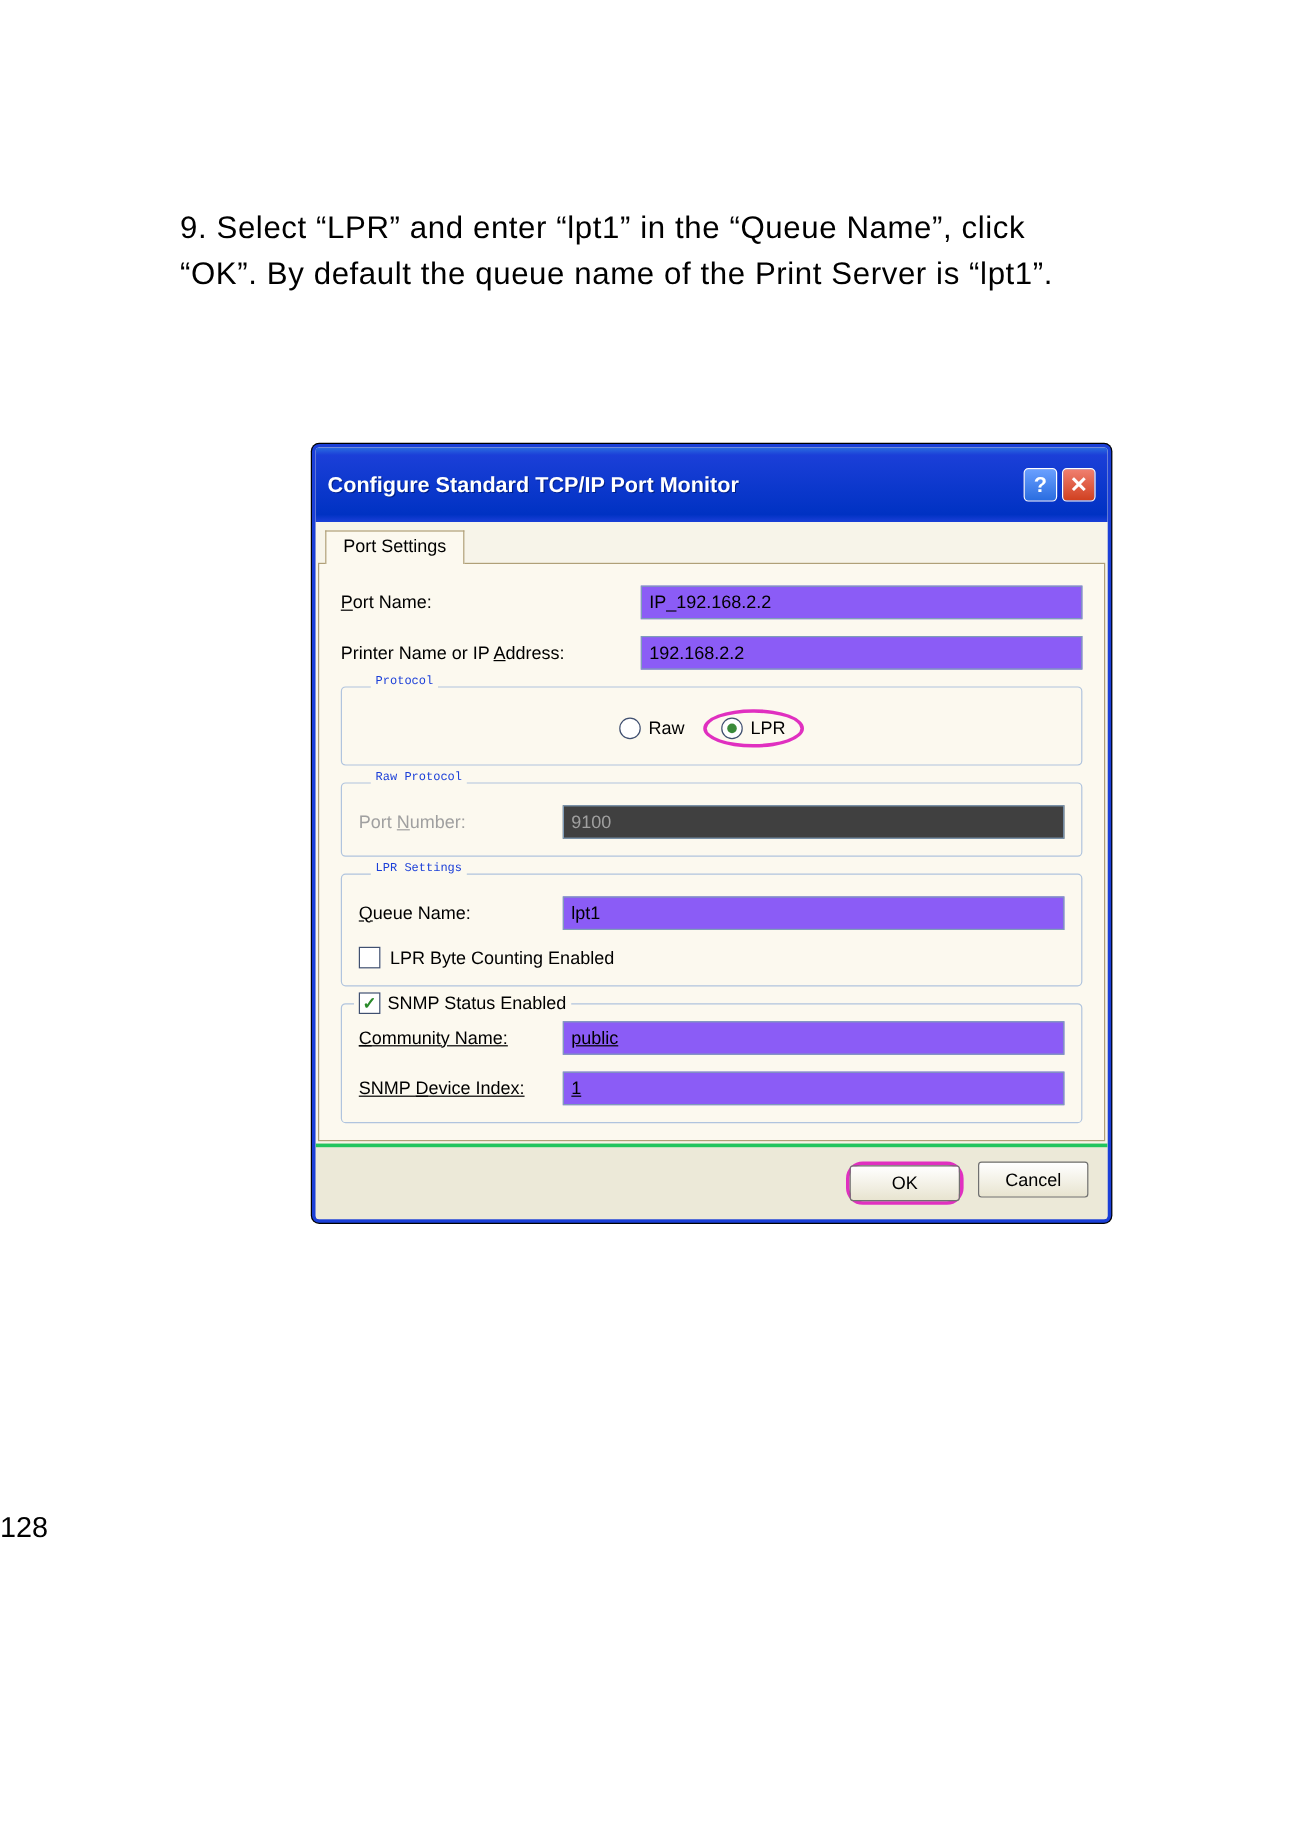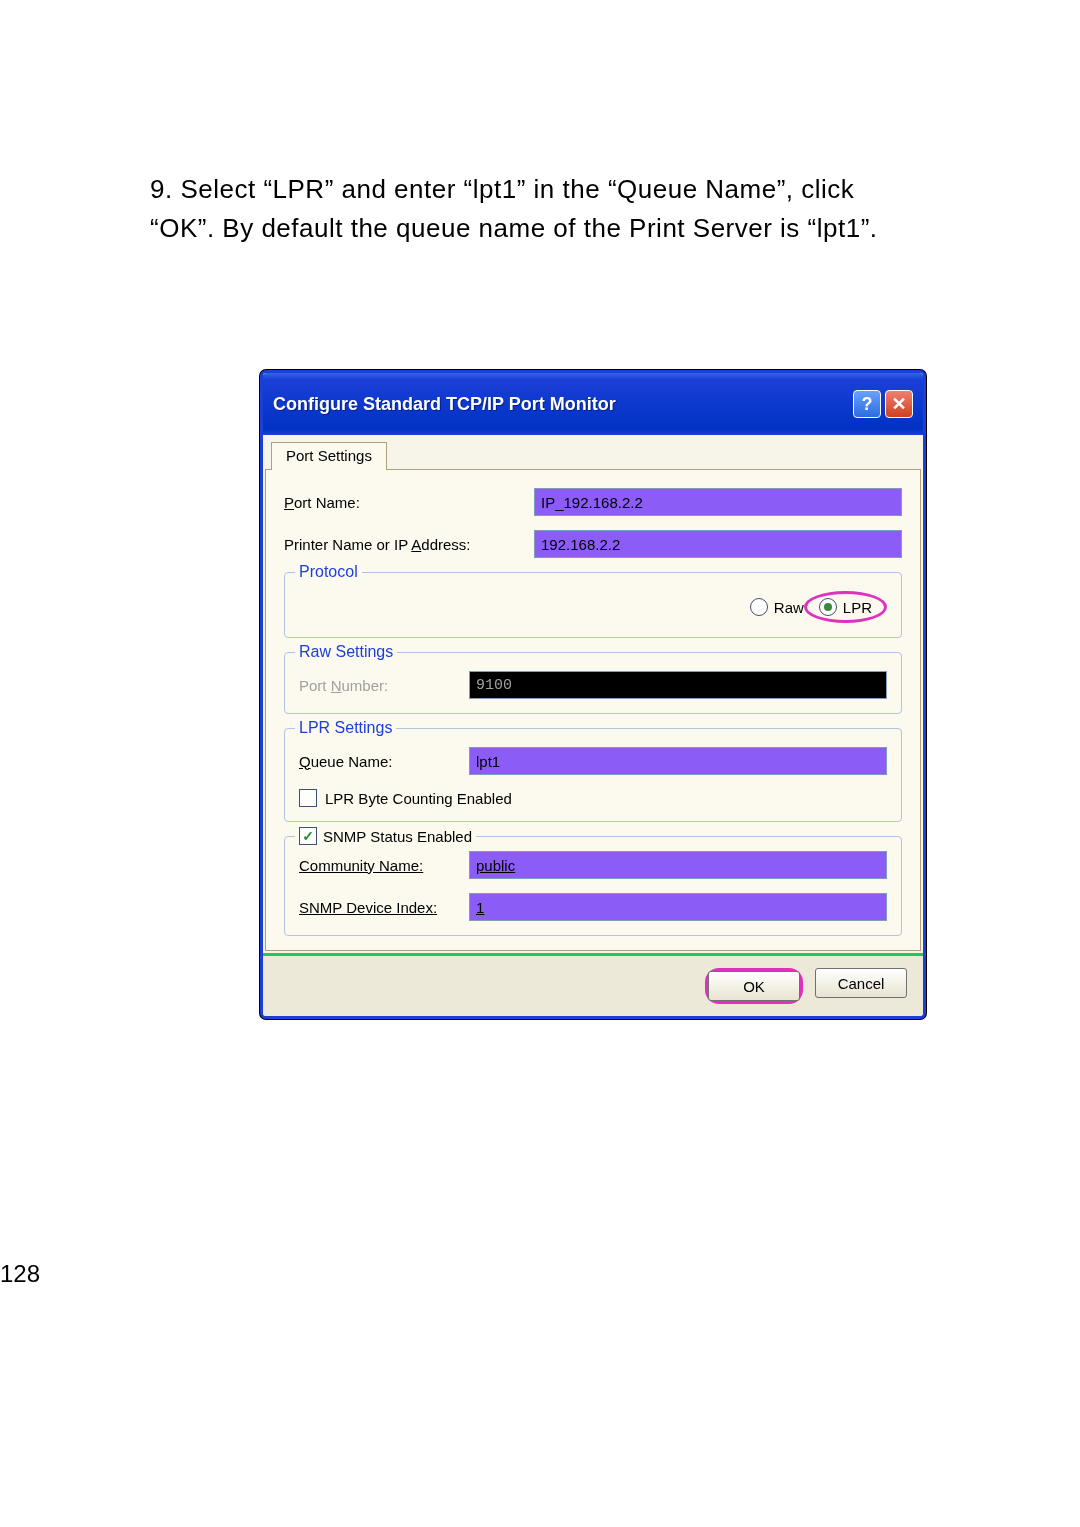--- a/index.html
+++ b/index.html
@@ -93,42 +93,43 @@
   .xpinput {
     border: 1px solid #7f9db9;
     background: #8b5cf6;
     height: 22px;
     padding: 2px 6px;
     font-family: Tahoma, sans-serif;
     font-size: 15px;
     flex: 1;
     min-width: 0;
   }
-  .xpinput.disabled { color: #a0a0a0; background: #000000; font-family: Liberation Mono, monospace; }
+  .xpinput.disabled { color: #a0a0a0; background: #404040; }
   .group {
     border: 1px solid #b0c4de;
     border-radius: 4px;
     margin: 10px 0 14px 0;
     padding: 18px 14px 14px 14px;
     position: relative;
   }
   .group-legend {
     position: absolute;
     top: -10px;
-    left: 10px;
+    left: 24px;
     background: #fcf9ef;
     padding: 0 4px;
     color: #1b3fd8;
-    font-family: Liberation Sans, sans-serif;
-    font-size: 16px;
+    font-family: Liberation Mono, monospace;
+    font-size: 10px;
   }
   .radio-row {
     display: flex;
-    justify-content: flex-end;
-    align-items: center;
+    justify-content: center;
+    align-items: center;
+    gap: 16px;
   }
   .radio-opt {
     display: inline-flex;
     align-items: center;
     gap: 6px;
     font-family: Tahoma, sans-serif;
     font-size: 15px;
   }
   .radio {
     width: 16px; height: 16px; border-radius: 50%;
@@ -243,21 +244,21 @@
           <span class="highlight-oval">
             <span class="radio-opt">
               <span class="radio checked"></span>
               <span><span class="u">L</span><span>PR</span></span>
             </span>
           </span>
         </div>
       </div>
 
       <div class="group">
-        <span class="group-legend">Raw Settings</span>
+        <span class="group-legend">Raw Protocol</span>
         <div class="field-row" style="margin-bottom:0;">
           <span class="field-label" style="width:170px;color:#a0a0a0;">
             <span>Port </span><span class="u">N</span><span>umber:</span>
           </span>
           <input class="xpinput disabled" disabled="" value="9100" style="">
         </div>
       </div>
 
       <div class="group">
         <span class="group-legend">LPR Settings</span>

